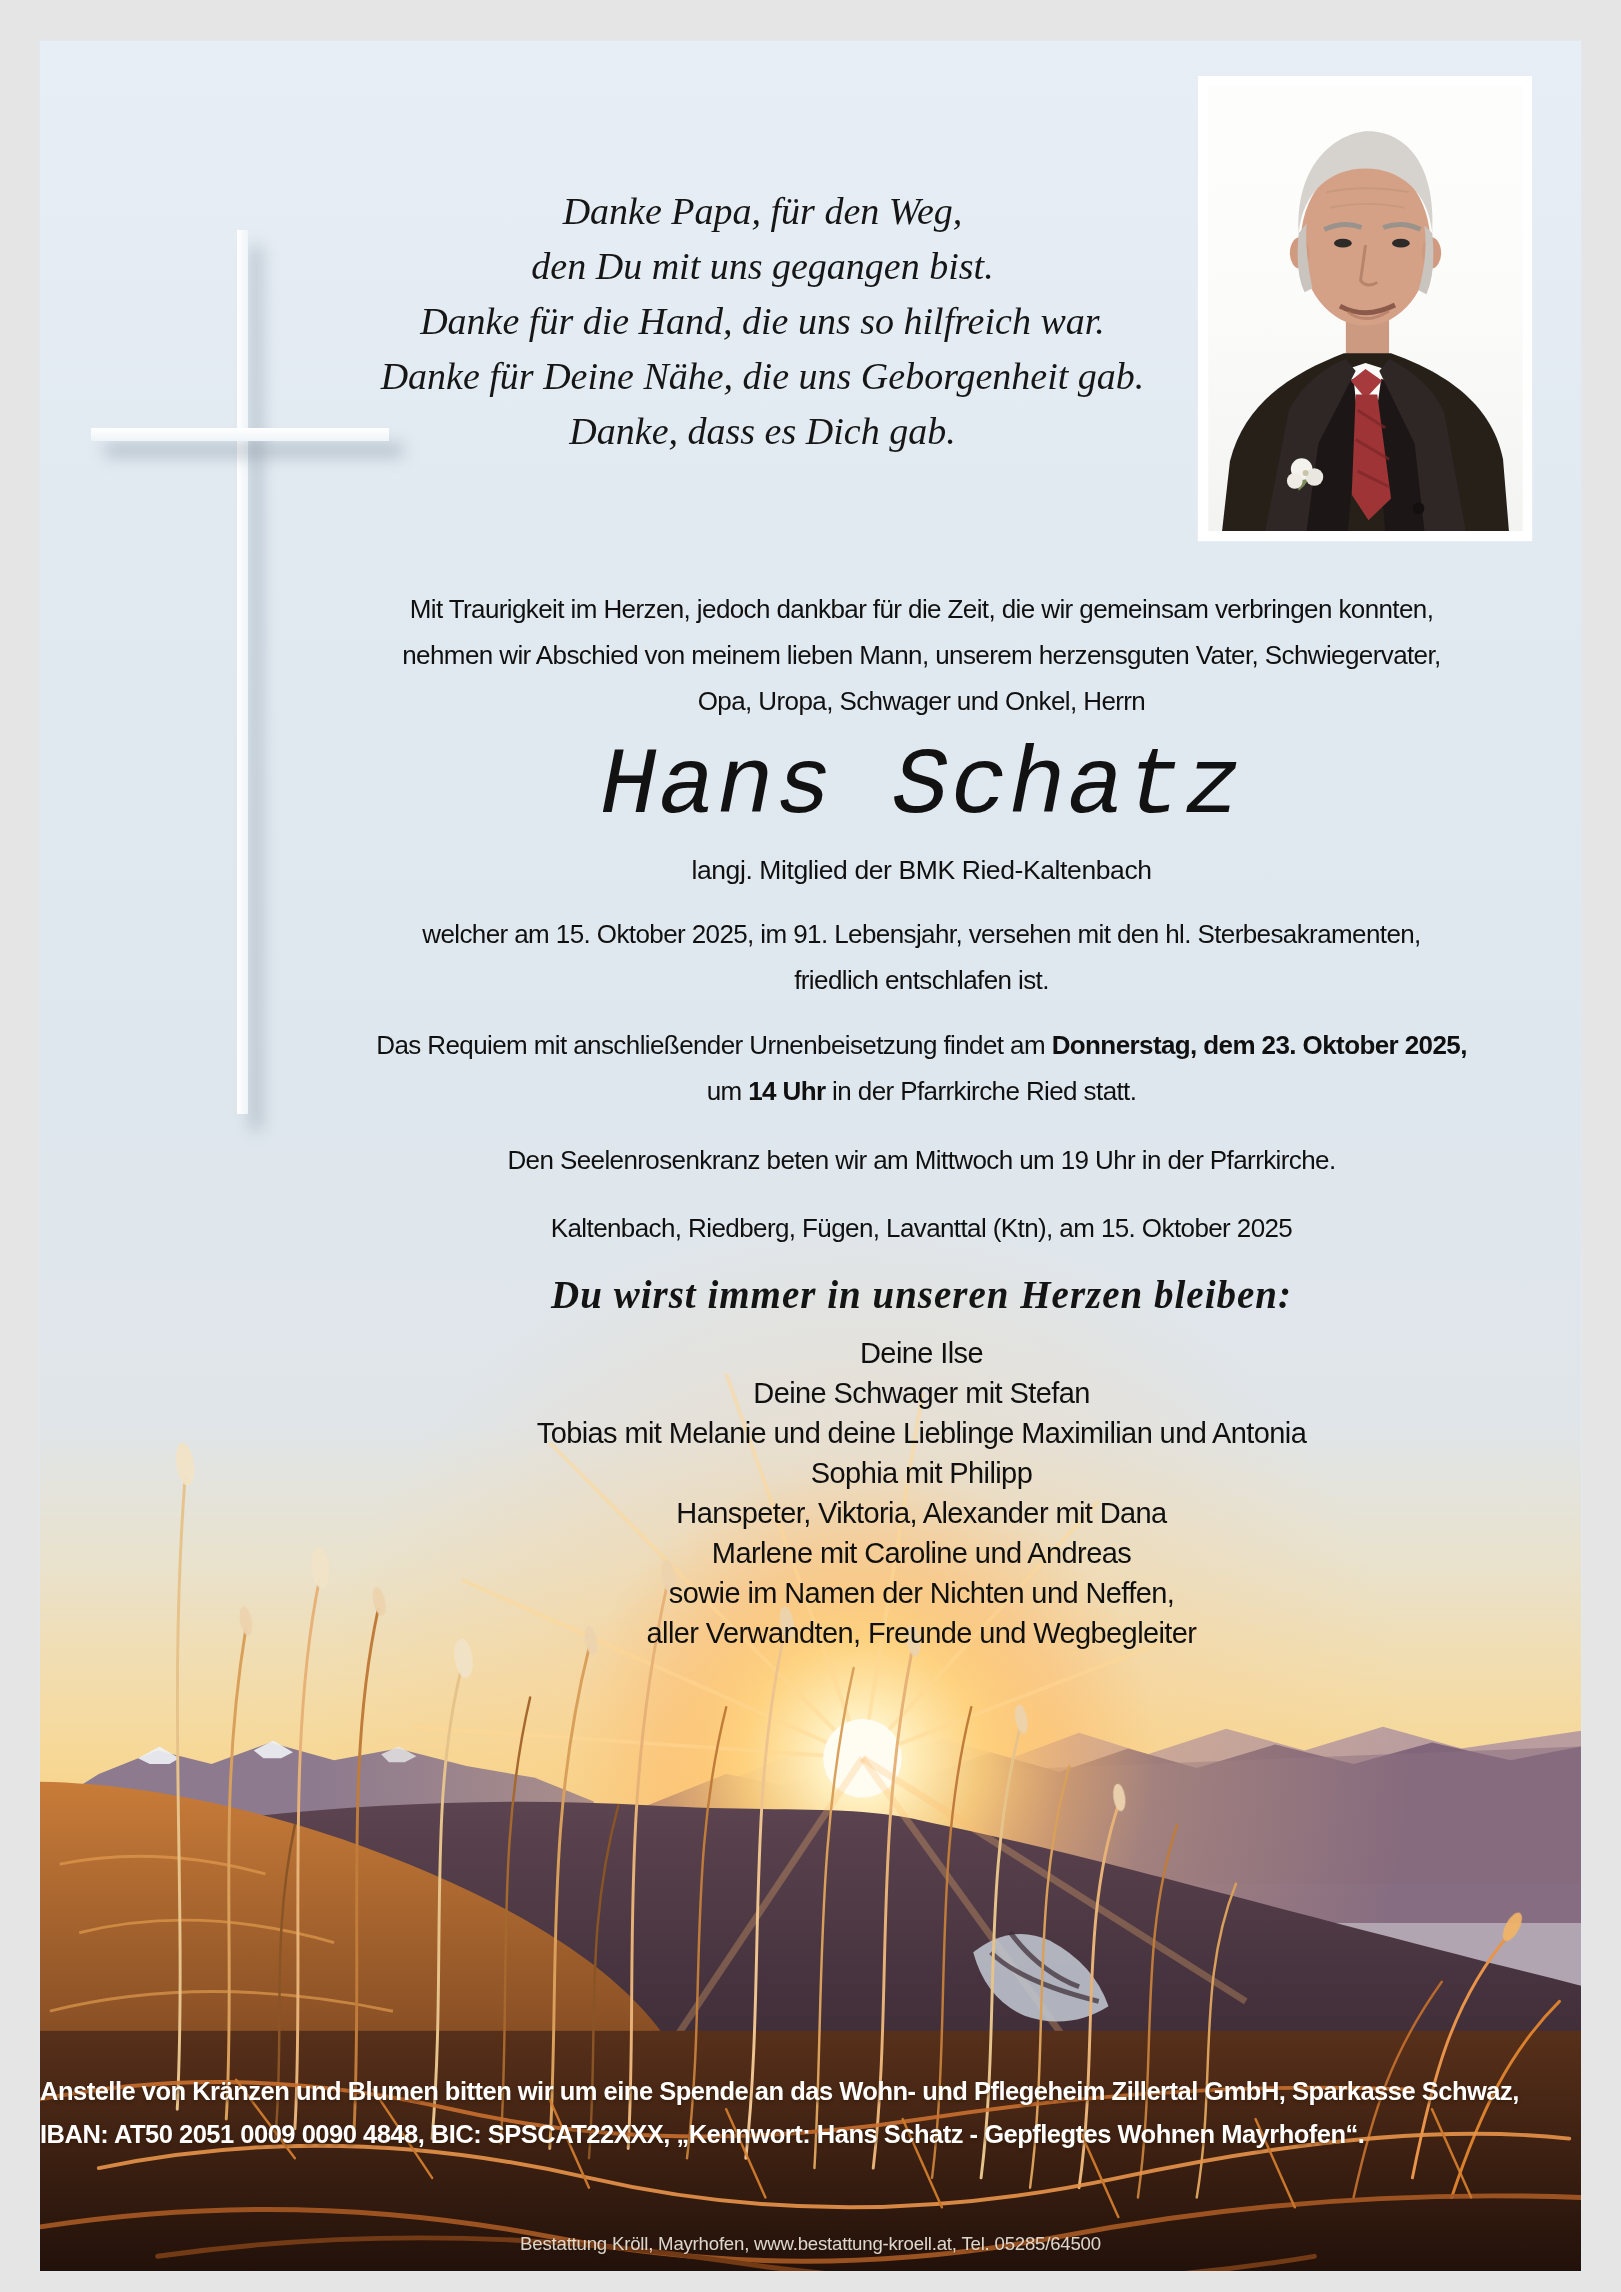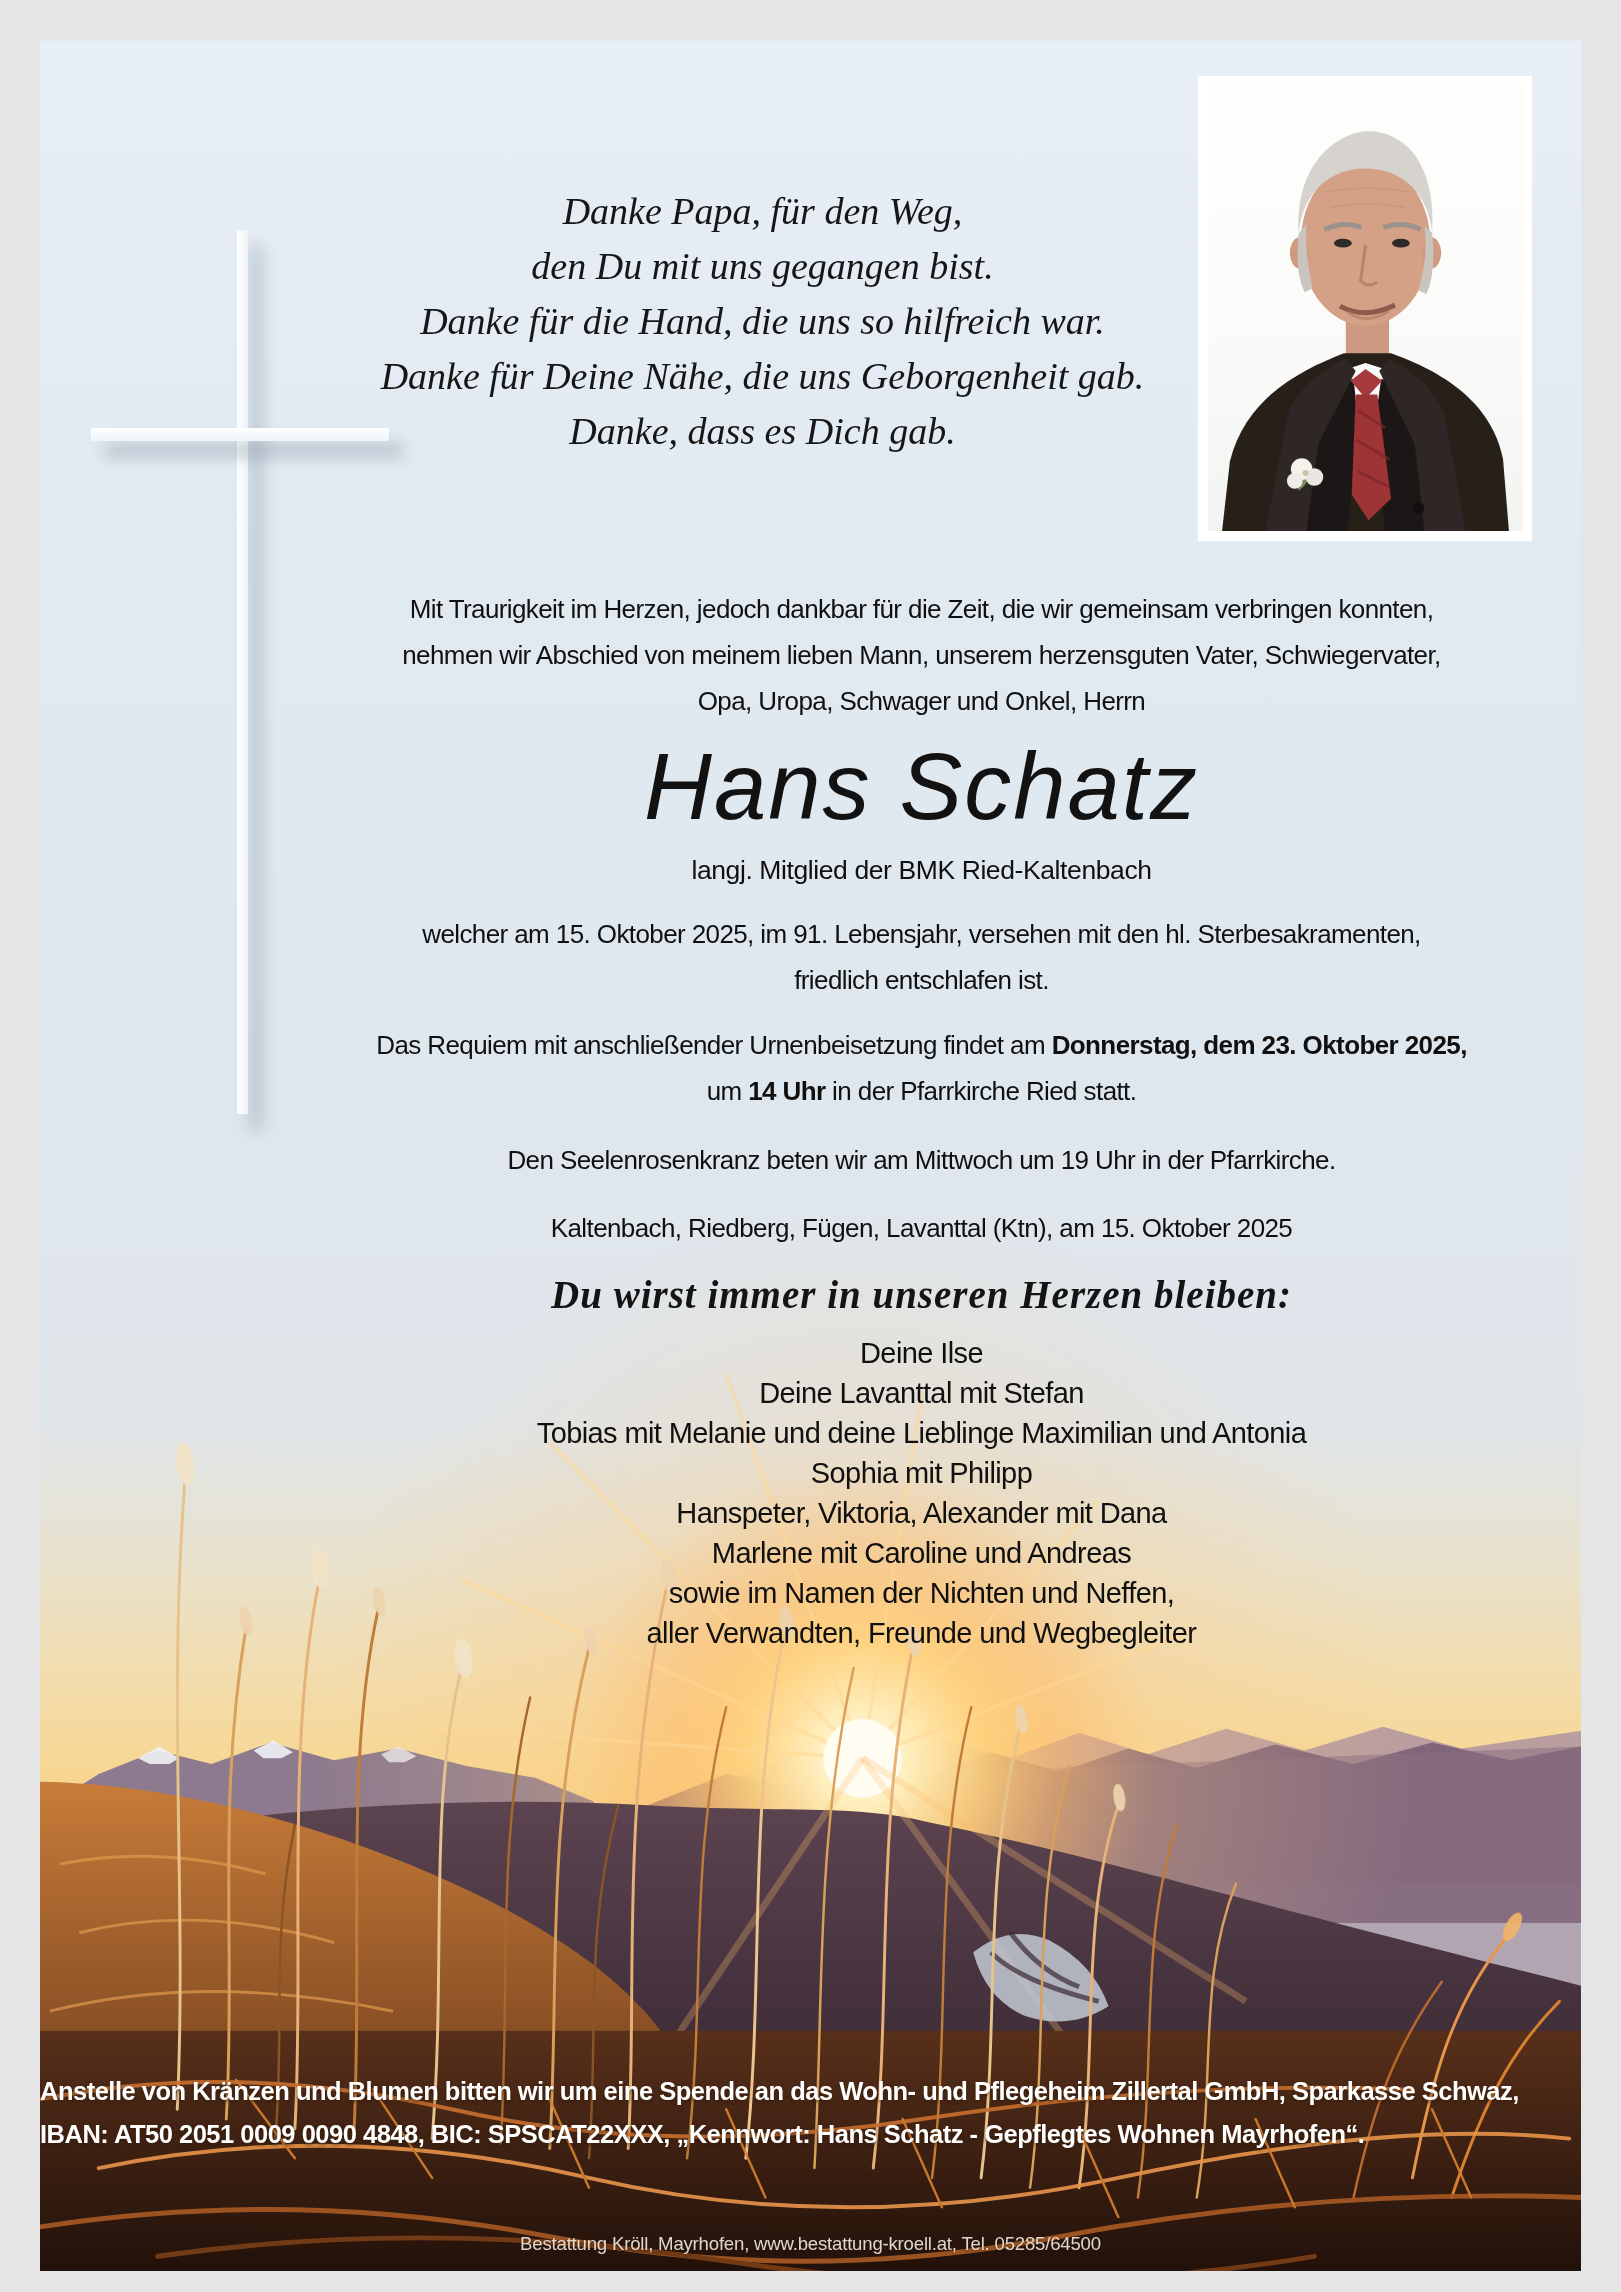--- a/index.html
+++ b/index.html
@@ -17,21 +17,21 @@
            box-shadow:13.7px 15.7px 15.7px rgba(104,120,136,.38);}
   
   .photo{position:absolute;left:1158px;top:35px;width:334px;height:465px;background:#ffffff;
          padding:0;box-shadow:0 0 0 1px #e8edf2;}
   .photo svg{position:absolute;left:9.8px;top:9.8px;width:315px;height:445px;display:block;}
   .poem{position:absolute;left:0;top:143px;width:1445px;text-align:center;
         font-family:"Liberation Serif",serif;font-style:italic;font-size:38px;line-height:55px;color:#161616;}
   .col{position:absolute;left:222px;width:1319px;text-align:center;}
   .sans{font-size:26px;line-height:46px;letter-spacing:-0.6px;color:#101010;}
   .intro{top:545px;}
-  .name{top:692px;font-family:Liberation Sans, sans-serif;font-style:italic;font-size:94px;
+  .name{top:692px;font-family:Liberation Mono, monospace;font-style:italic;font-size:94px;
         line-height:108px;letter-spacing:2px;color:#121212;}
   .membership{top:806px;font-size:26.5px;letter-spacing:-0.4px;}
   .death{top:870px;}
   .requiem{top:981px;}
   .rosary{top:1096px;}
   .places{top:1164px;}
   .farewell{top:1229px;font-family:Liberation Serif, serif;font-style:italic;font-weight:bold;
             font-size:39px;line-height:49px;letter-spacing:1px;color:#141414;}
   .mourners{top:1292px;font-size:29px;line-height:40px;letter-spacing:-0.6px;}
   .nowrap{white-space:nowrap;}
@@ -270,21 +270,21 @@
     </div>
 
     <div class="col sans rosary nowrap">Den Seelenrosenkranz beten wir am Mittwoch um 19 Uhr in der Pfarrkirche.</div>
 
     <div class="col sans places nowrap">Kaltenbach, Riedberg, Fügen, Lavanttal (Ktn), am 15. Oktober 2025</div>
 
     <div class="col farewell">Du wirst immer in unseren Herzen bleiben:</div>
 
     <div class="col sans mourners">
       <div>Deine Ilse</div>
-      <div>Deine Lavanttal mit Stefan</div>
+      <div>Deine Schwager mit Stefan</div>
       <div>Tobias mit Melanie und deine Lieblinge Maximilian und Antonia</div>
       <div>Sophia mit Philipp</div>
       <div>Hanspeter, Viktoria, Alexander mit Dana</div>
       <div>Marlene mit Caroline und Andreas</div>
       <div>sowie im Namen der Nichten und Neffen,</div>
       <div>aller Verwandten, Freunde und Wegbegleiter</div>
     </div>
 
     <div class="donation">
       <div class="nowrap">Anstelle von Kränzen und Blumen bitten wir um eine Spende an das Wohn- und Pflegeheim Zillertal GmbH, Sparkasse Schwaz,</div>

